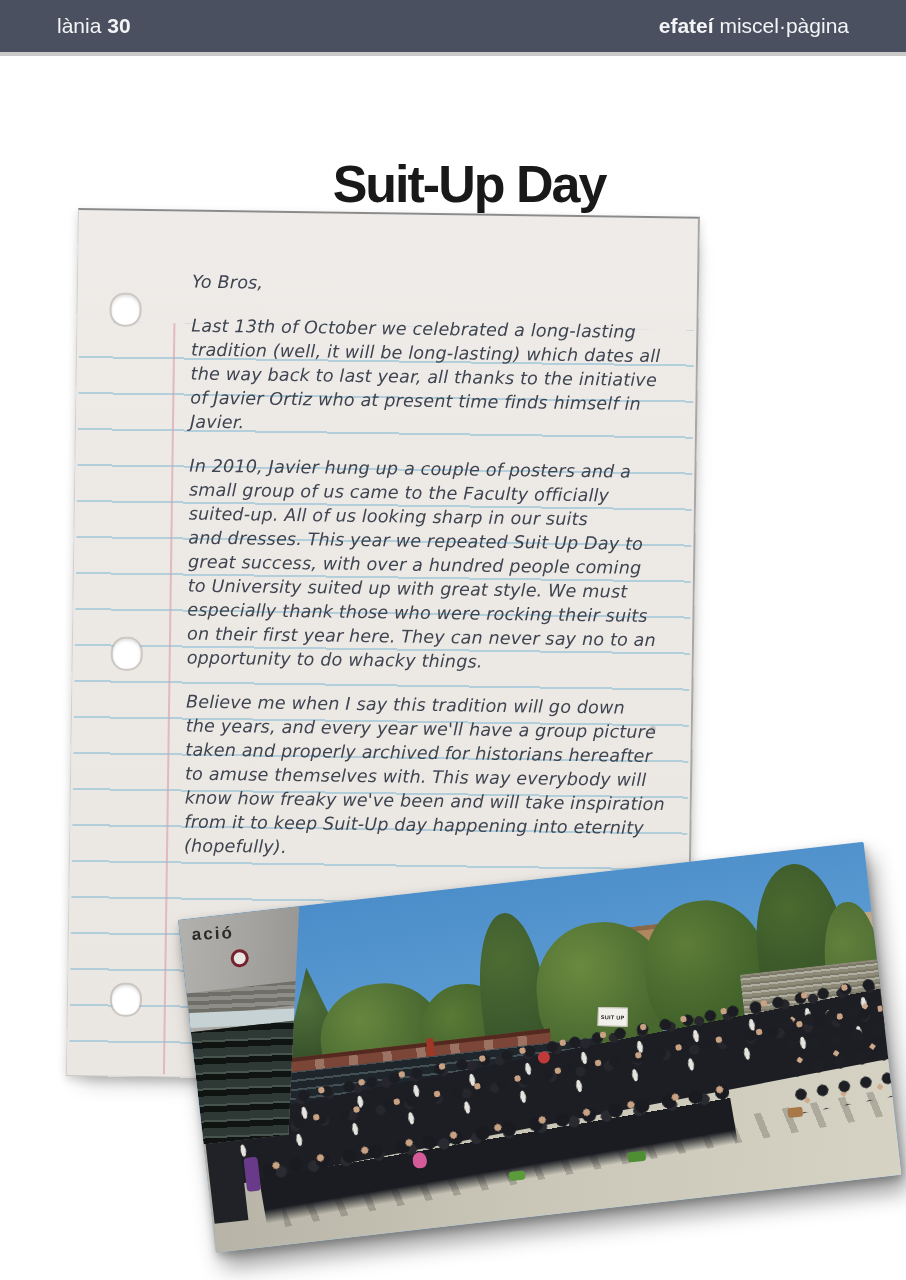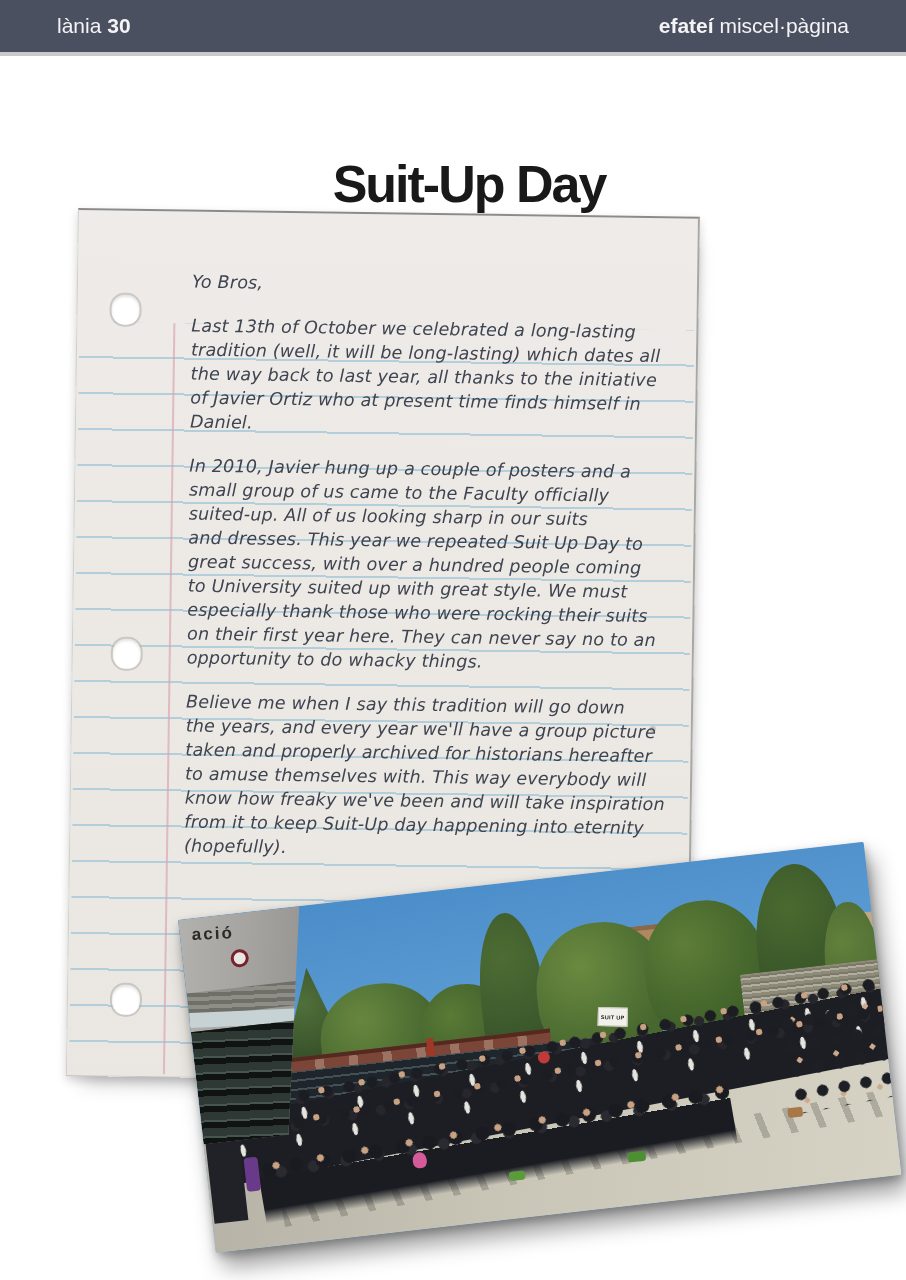--- a/index.html
+++ b/index.html
@@ -155,21 +155,21 @@
     <div class="hole hole-3"></div>
     <div class="speck"></div>
 
     <div class="letter-body">
       <p class="salutation">Yo Bros,</p>
       <p class="para">
         <span>Last 13th of October we celebrated a long-lasting</span><br>
         <span>tradition (well, it will be long-lasting) which dates all</span><br>
         <span>the way back to last year, all thanks to the initiative</span><br>
         <span>of Javier Ortiz who at present time finds himself in</span><br>
-        <span>Daniel.</span>
+        <span>Javier.</span>
       </p>
       <p class="para">
         <span>In 2010, Javier hung up a couple of posters and a</span><br>
         <span>small group of us came to the Faculty officially</span><br>
         <span>suited-up. All of us looking sharp in our suits</span><br>
         <span>and dresses. This year we repeated Suit Up Day to</span><br>
         <span>great success, with over a hundred people coming</span><br>
         <span>to University suited up with great style. We must</span><br>
         <span>especially thank those who were rocking their suits</span><br>
         <span>on their first year here. They can never say no to an</span><br>

